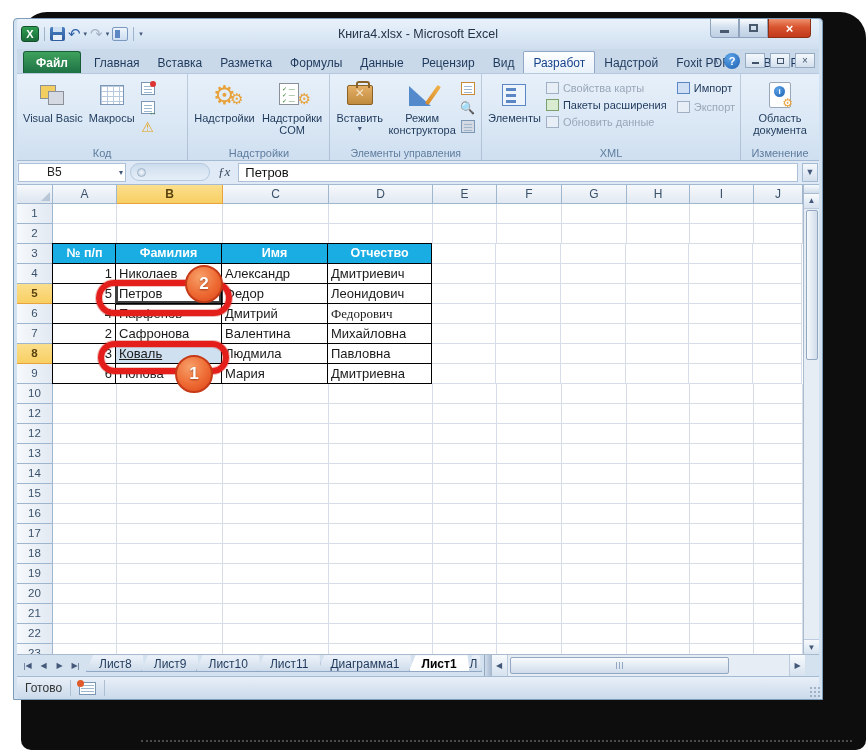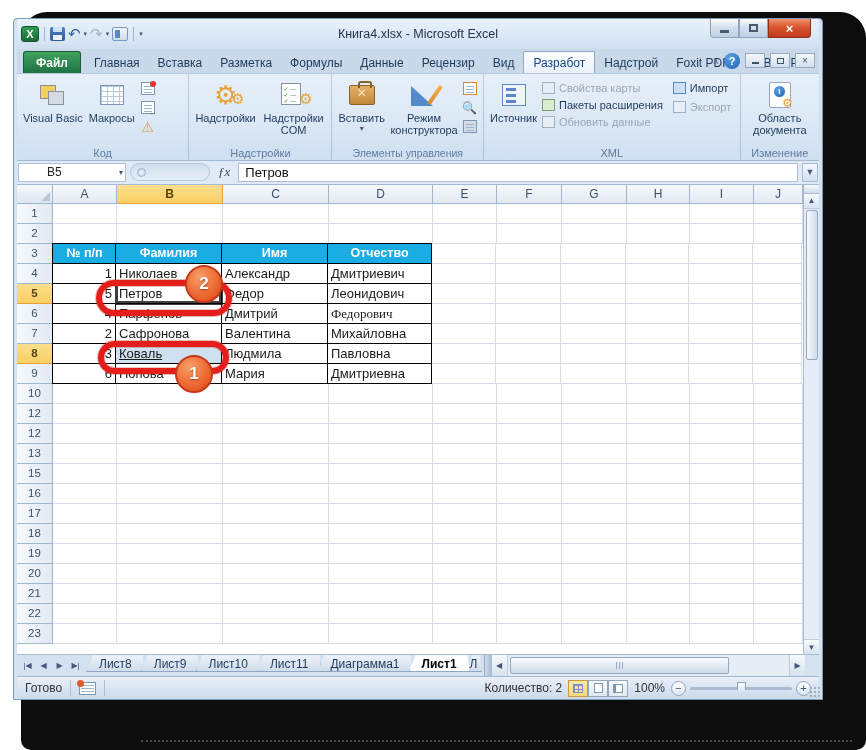--- a/index.html
+++ b/index.html
@@ -330,21 +330,21 @@
           </div>
       </div>
       <div class="rgroup-label" style="font-size:10.5px">Элементы управления</div>
     </div>
 
     <div class="rgroup" style="width:262px">
       <div class="bigbtn">
         <div class="bicon">
             <div class="src-ic"></div>
           </div>
-        <span>Источник</span>
+        <span>Элементы</span>
       </div>
       <div style="display:flex; flex-direction:column; justify-content:flex-start; gap:3px; padding-top:4px;">
         <div class="midrow disabled">
           <div class="mid-ic"></div>
           <span>Свойства карты</span>
         </div>
         <div class="midrow">
           <div class="mid-ic grn"></div>
           <span>Пакеты расширения</span>
         </div>
@@ -568,20 +568,33 @@
           <div class="cell" style="width: 106px;"></div>
           <div class="cell" style="width: 104px;"></div>
           <div class="cell" style="width: 64px;"></div>
           <div class="cell" style="width: 65px;"></div>
           <div class="cell" style="width: 65px;"></div>
           <div class="cell" style="width: 63px;"></div>
           <div class="cell" style="width: 64px;"></div>
           <div class="cell" style="width: 49px;"></div>
         </div>
         <div class="grow">
+          <div class="rowhdr">14</div>
+          <div class="cell" style="width: 64px;"></div>
+          <div class="cell" style="width: 106px;"></div>
+          <div class="cell" style="width: 106px;"></div>
+          <div class="cell" style="width: 104px;"></div>
+          <div class="cell" style="width: 64px;"></div>
+          <div class="cell" style="width: 65px;"></div>
+          <div class="cell" style="width: 65px;"></div>
+          <div class="cell" style="width: 63px;"></div>
+          <div class="cell" style="width: 64px;"></div>
+          <div class="cell" style="width: 49px;"></div>
+        </div>
+        <div class="grow">
           <div class="rowhdr">15</div>
           <div class="cell" style="width: 64px;"></div>
           <div class="cell" style="width: 106px;"></div>
           <div class="cell" style="width: 106px;"></div>
           <div class="cell" style="width: 104px;"></div>
           <div class="cell" style="width: 64px;"></div>
           <div class="cell" style="width: 65px;"></div>
           <div class="cell" style="width: 65px;"></div>
           <div class="cell" style="width: 63px;"></div>
           <div class="cell" style="width: 64px;"></div>
@@ -730,38 +743,16 @@
       <div class="hbtn right">▶</div>
     </div>
     <div class="corner-grip"></div>
   </div>
 
   <div class="statusbar">
     <span>Готово</span>
     <div class="sb-sep"></div>
     <div class="macro-rec"></div>
     <div class="sb-sep"></div>
-    <div class="sb-right">
-      <span>Количество: 2</span>
-      <div class="viewbtns">
-        <div class="viewbtn active">
-            <div class="vb-grid"></div>
-          </div>
-        <div class="viewbtn">
-            <div class="vb-page"></div>
-          </div>
-        <div class="viewbtn">
-            <div class="vb-break"></div>
-          </div>
-      </div>
-      <span>100%</span>
-      <div class="zoomctl">
-        <div class="zbtn">−</div>
-        <div class="ztrack">
-            <div class="zthumb"></div>
-          </div>
-        <div class="zbtn">+</div>
-      </div>
-    </div>
     <div class="grip"></div>
   </div>
 
 </div>
 
 </body></html>

